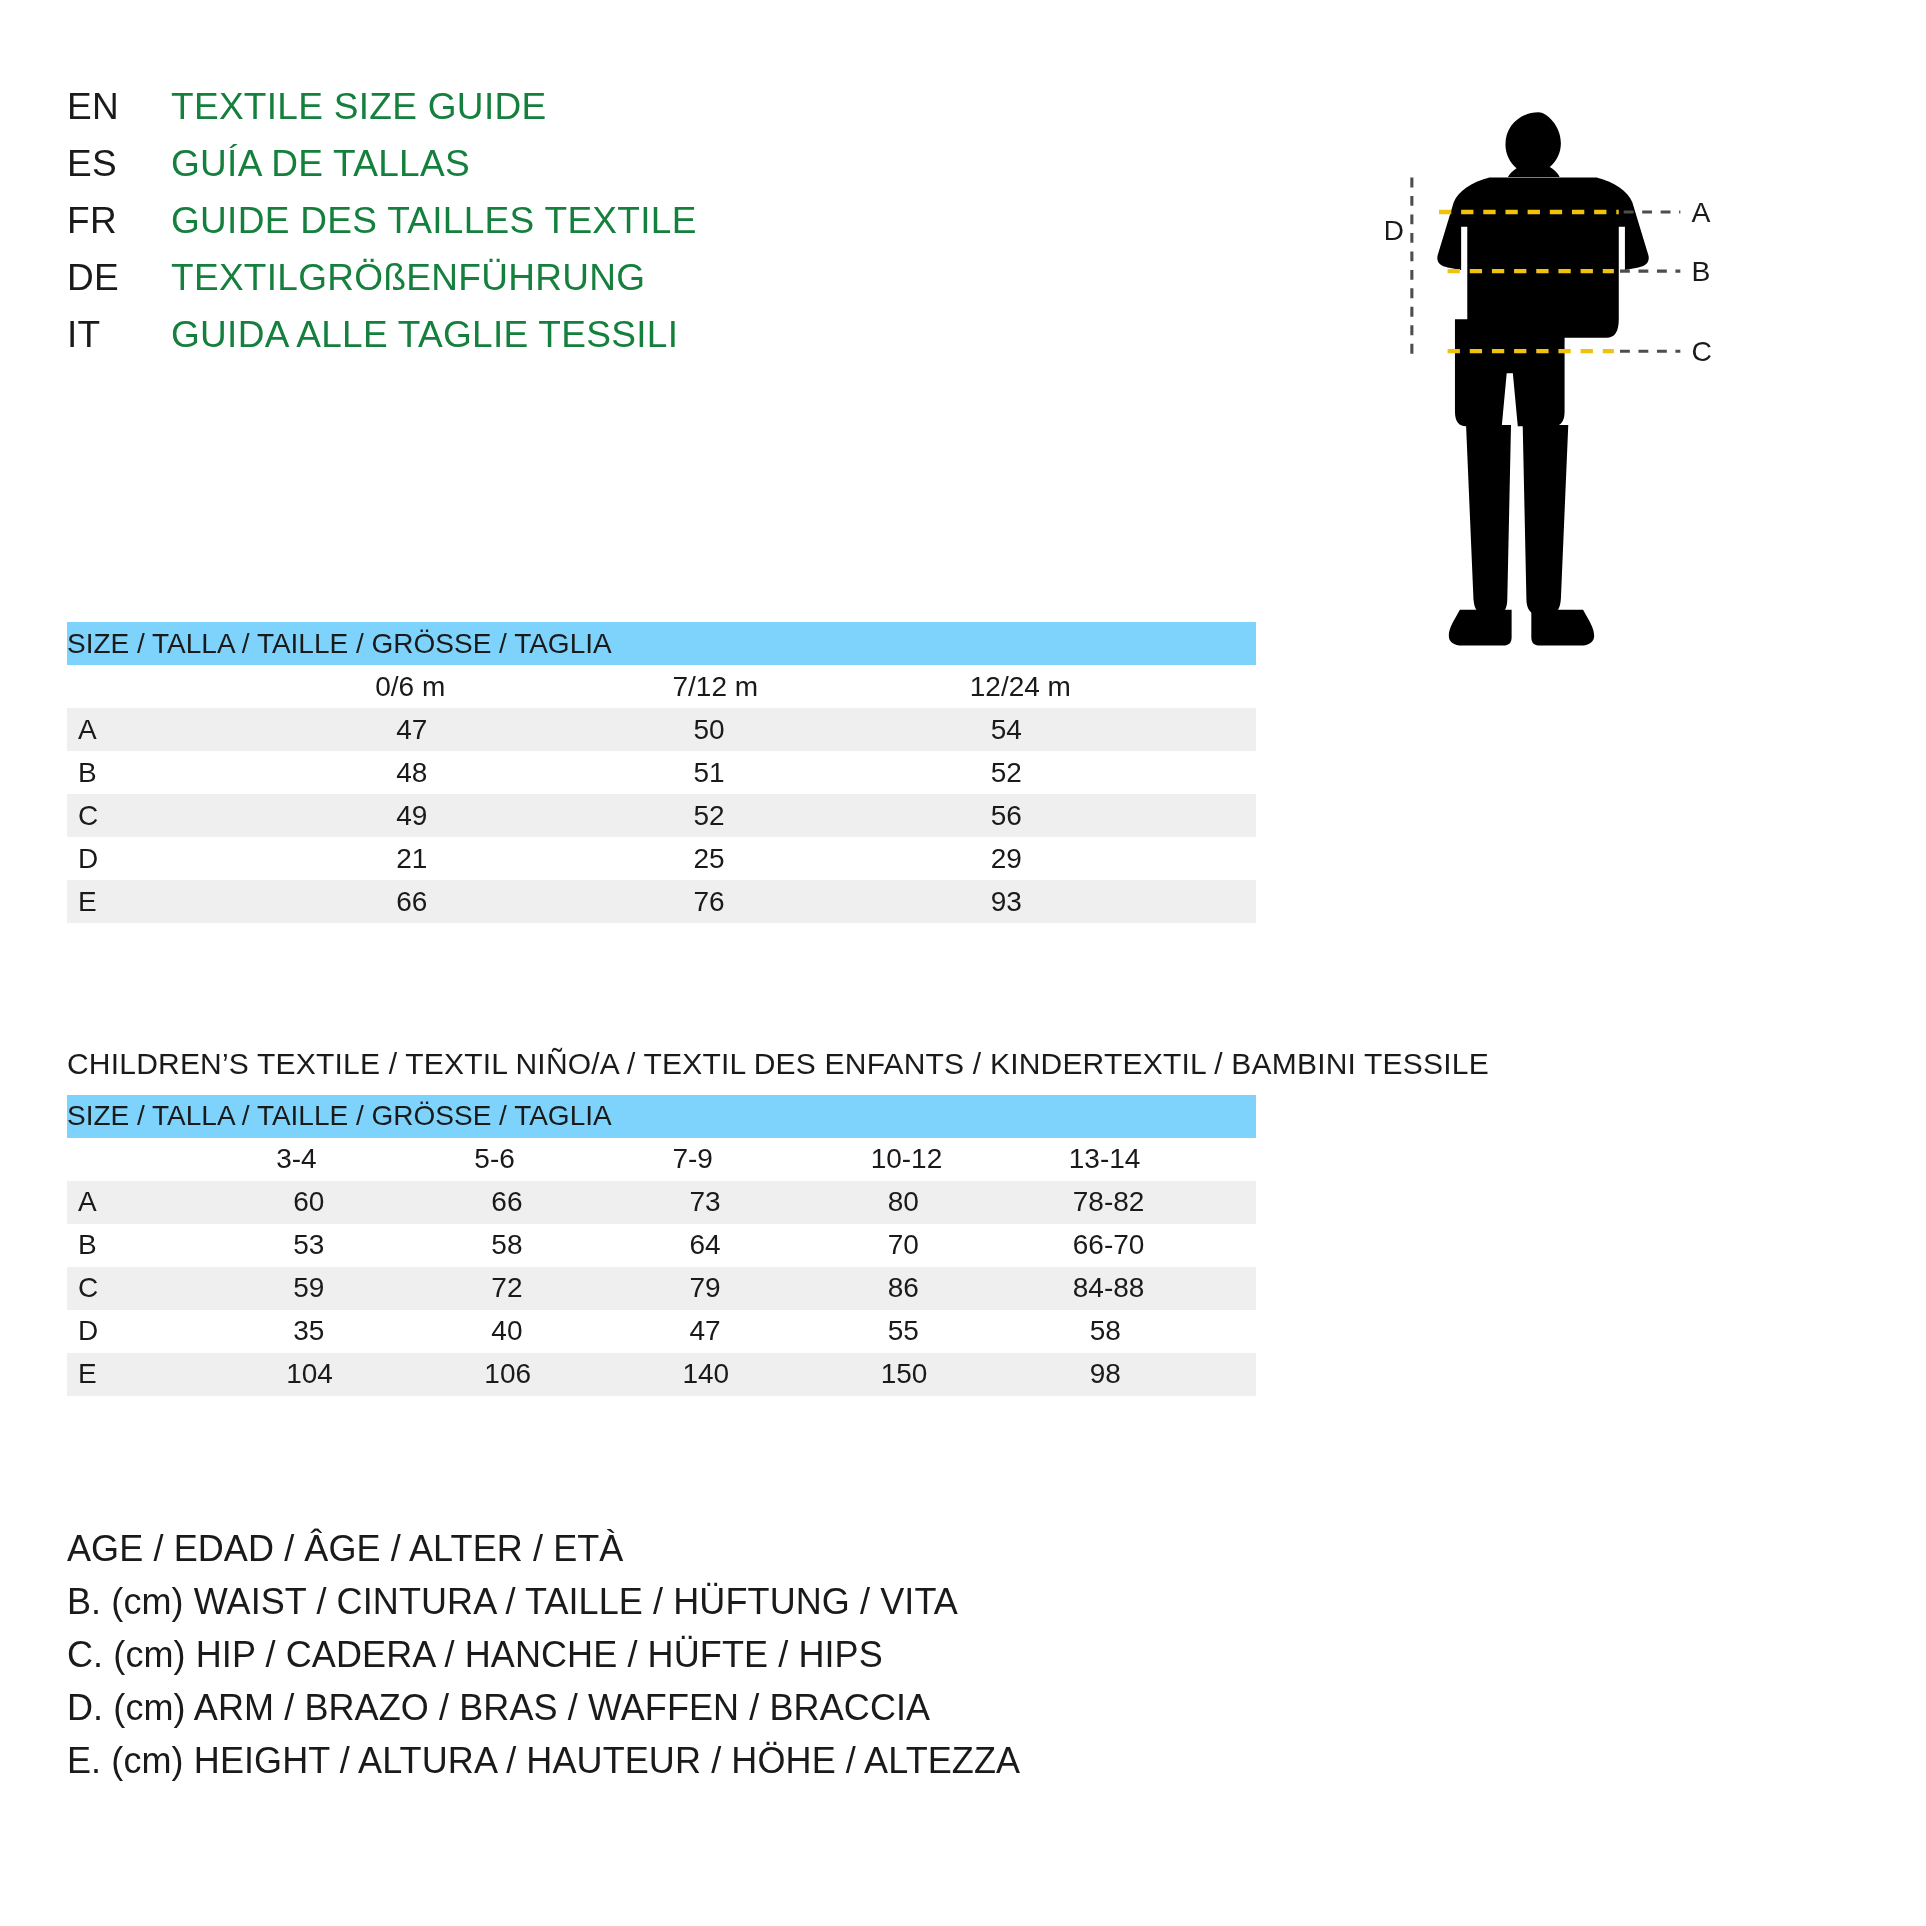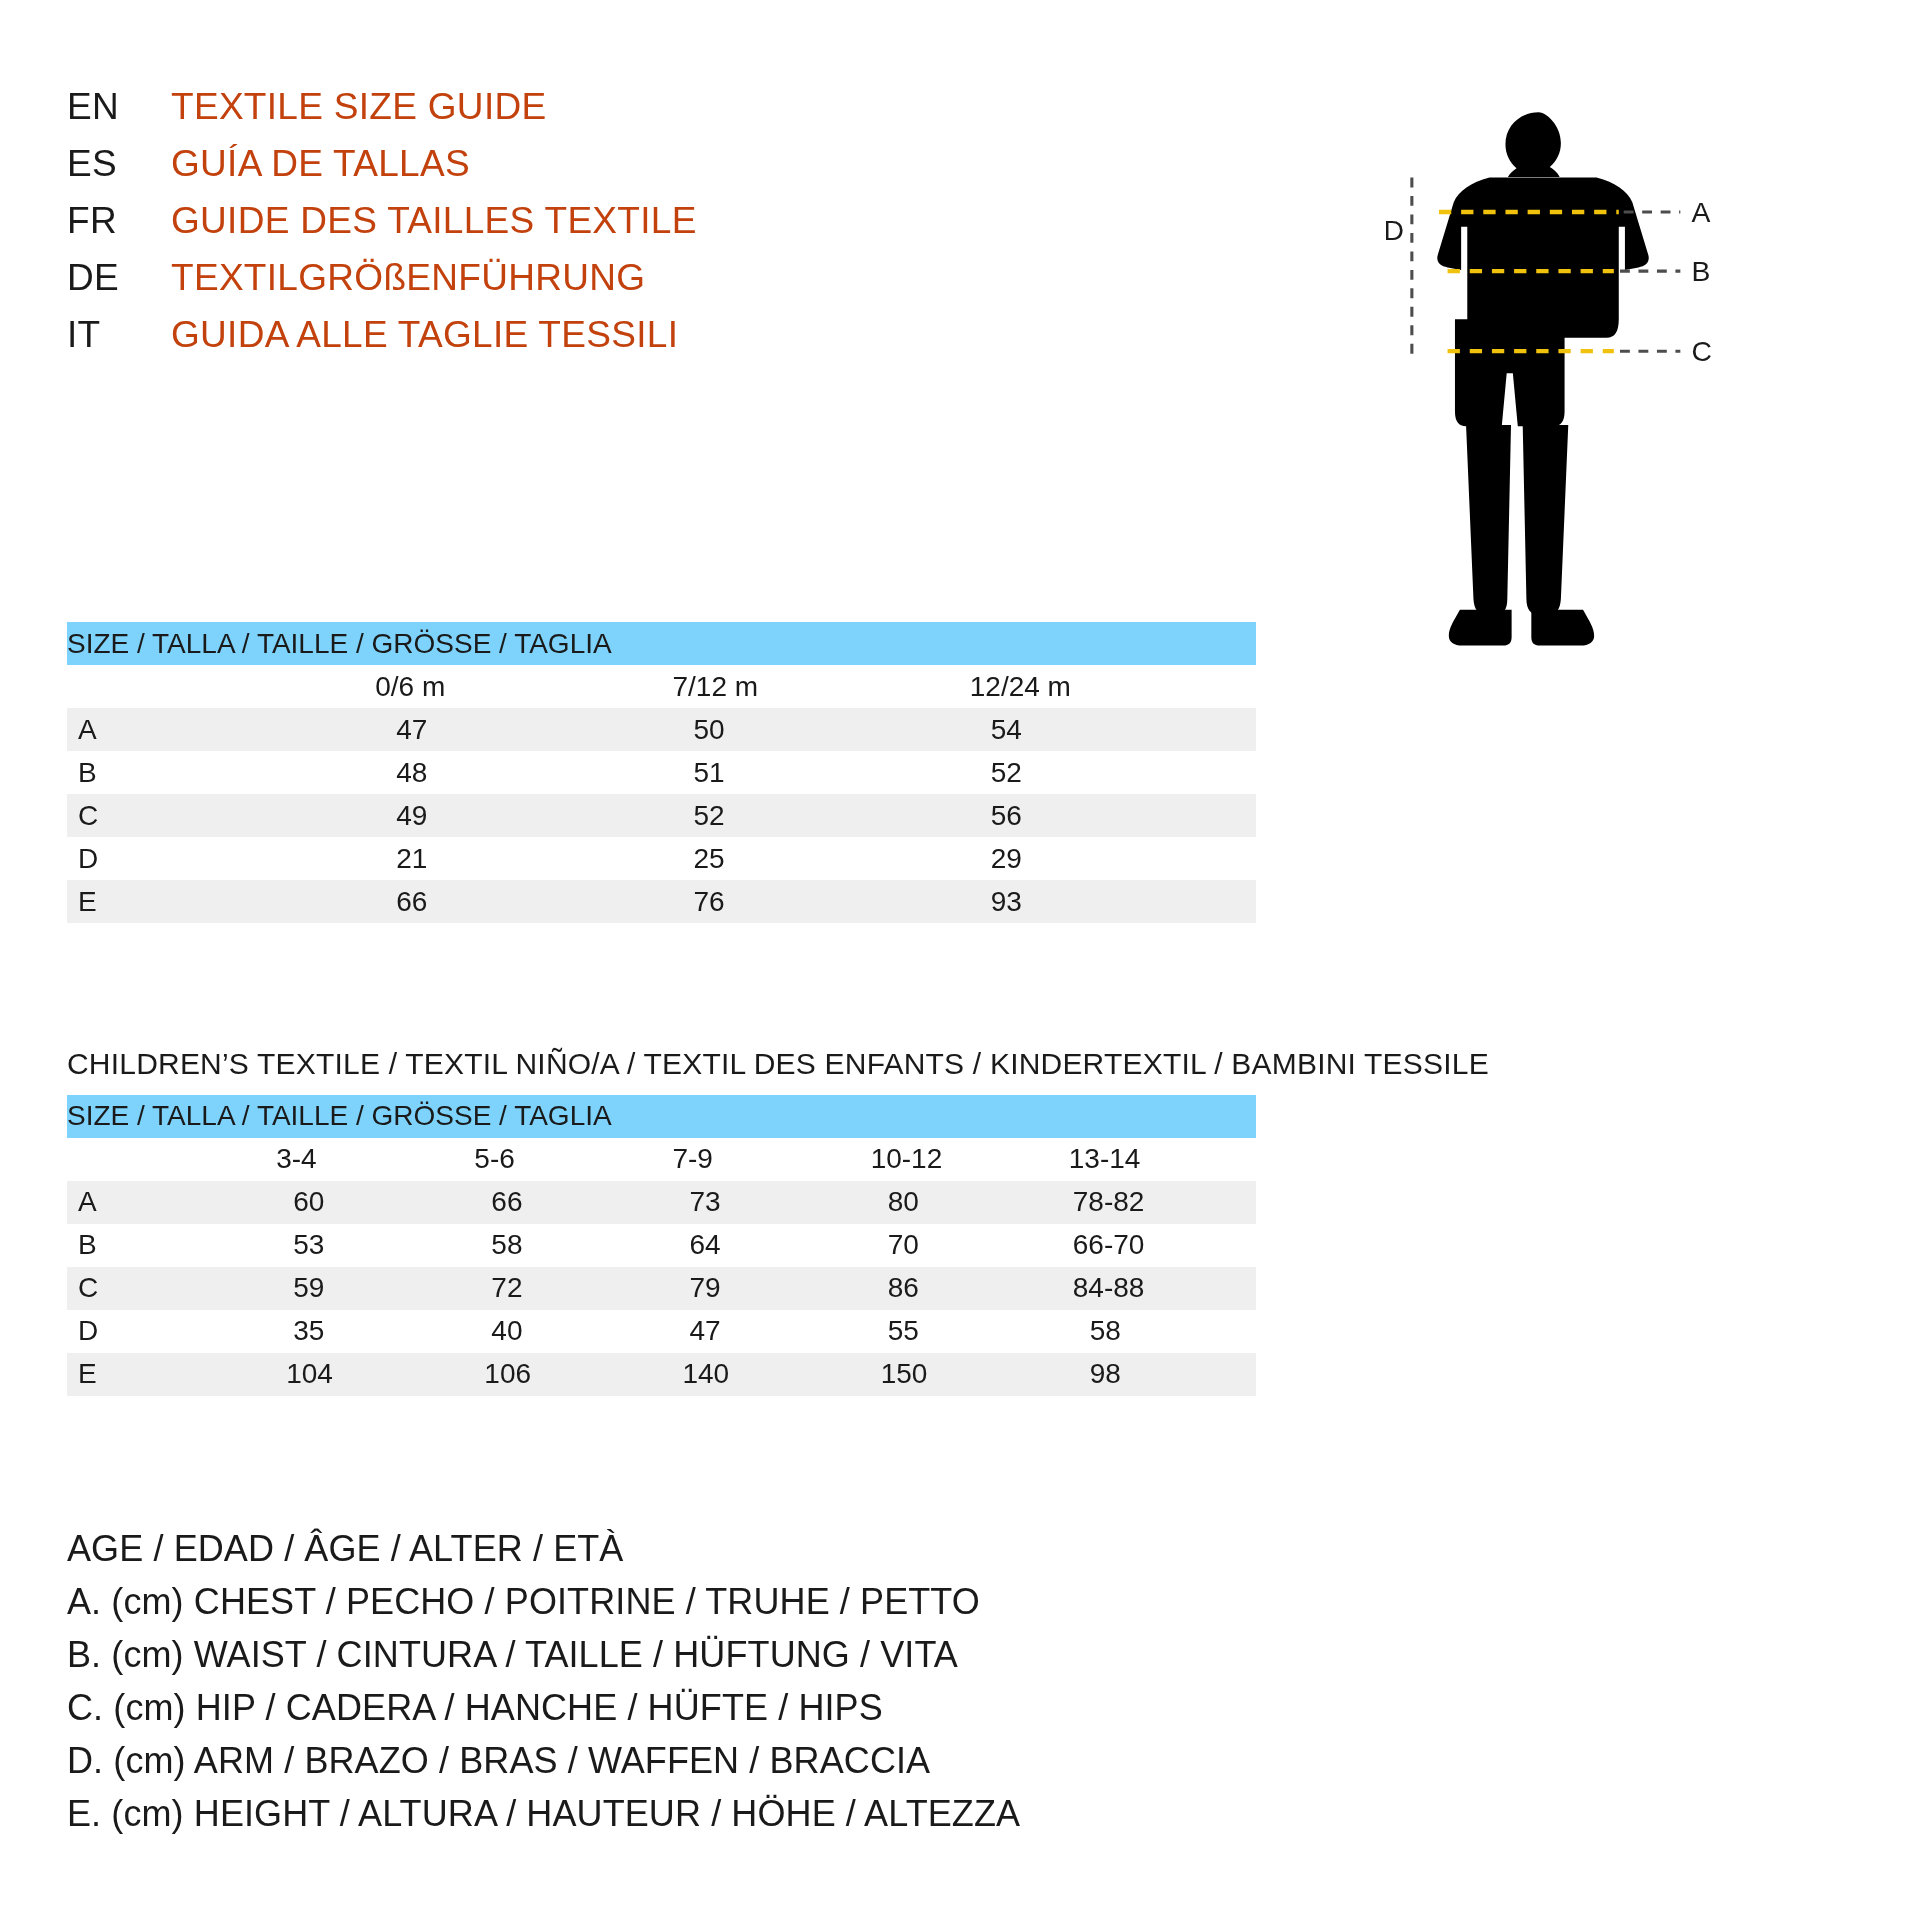--- a/index.html
+++ b/index.html
@@ -36,21 +36,21 @@
   }
   .title-lang {
     width: 104px;
     font-size: 37px;
     letter-spacing: 0.3px;
     color: #1a1a1a;
   }
   .title-text {
     font-size: 37px;
     letter-spacing: 0.3px;
-    color: #c2410c;
+    color: #15803d;
     white-space: nowrap;
     text-align: center;
   }
 
   
   .figure {
     position: absolute;
     left: 1386px;
     top: 74px;
     width: 468px;
@@ -284,21 +284,20 @@
         <td class="col-val" style="padding-left:21px !important;">140</td>
         <td class="col-val" style="padding-left:21px !important;">150</td>
         <td class="col-val" style="padding-left:32px !important;">98</td>
       </tr>
     </tbody>
       </table>
   </div>
 
   <div class="legend" style="top:1528px;">
     <div class="legend-line">AGE / EDAD / ÂGE / ALTER / ETÀ</div>
-    <div class="legend-line">A. (cm) CHEST / PECHO / POITRINE / TRUHE / PETTO</div>
     <div class="legend-line">B. (cm) WAIST / CINTURA / TAILLE / HÜFTUNG / VITA</div>
     <div class="legend-line">C. (cm) HIP / CADERA / HANCHE / HÜFTE / HIPS</div>
     <div class="legend-line">D. (cm) ARM / BRAZO / BRAS / WAFFEN / BRACCIA</div>
     <div class="legend-line">E. (cm) HEIGHT / ALTURA / HAUTEUR / HÖHE / ALTEZZA</div>
   </div>
 
 </div>
 
 
 </body></html>

